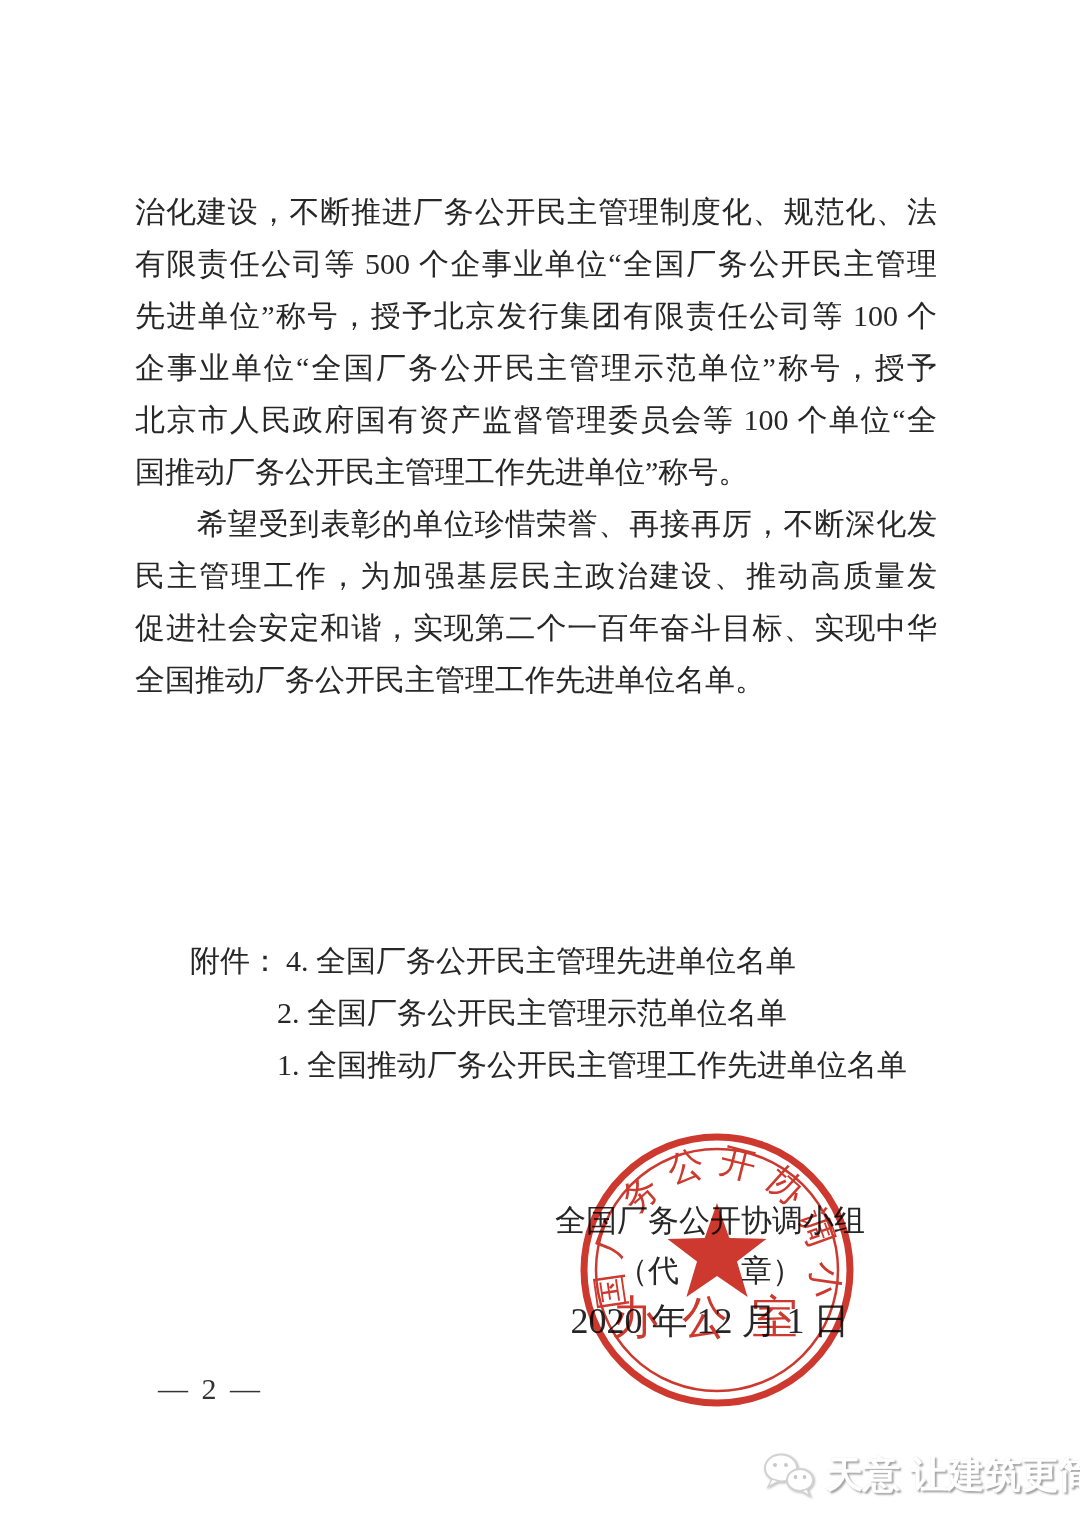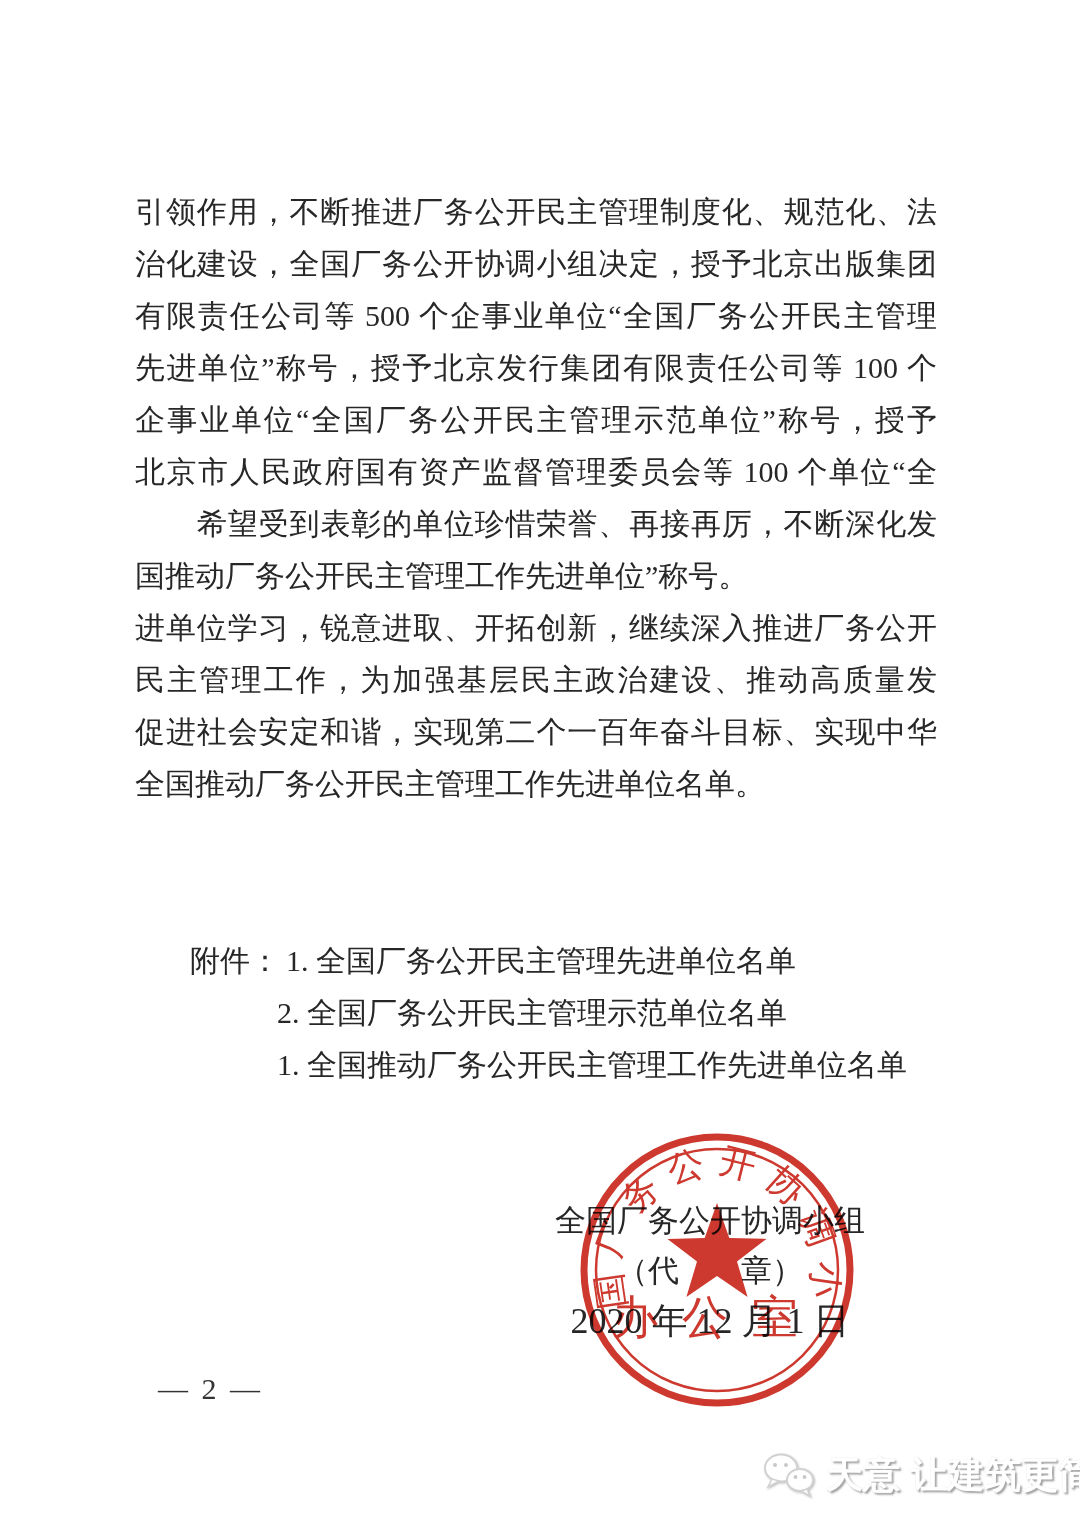--- a/index.html
+++ b/index.html
@@ -36,37 +36,35 @@
     font-size:37px; font-weight:bold; color:#ffffff; white-space:nowrap;
     text-shadow:0 0 1px #e0e0e0, 2px 2px 2px #a0a0a0;
   }
 </style>
 </head>
 <body>
 
 <div class="page">
 
   <div class="body-text">
-    <div class="line just">引领作用，不断推进厂务公开民主管理制度化、规范化、法</div>
-    <div class="line just">治化建设，全国厂务公开协调小组决定，授予北京出版集团</div>
+    <div class="line just">治化建设，不断推进厂务公开民主管理制度化、规范化、法</div>
     <div class="line just">有限责任公司等 500 个企事业单位“全国厂务公开民主管理</div>
     <div class="line just">先进单位”称号，授予北京发行集团有限责任公司等 100 个</div>
     <div class="line just">企事业单位“全国厂务公开民主管理示范单位”称号，授予</div>
     <div class="line just">北京市人民政府国有资产监督管理委员会等 100 个单位“全</div>
+    <div class="line">国推动厂务公开民主管理工作先进单位”称号。</div>
     <div class="line just indent">希望受到表彰的单位珍惜荣誉、再接再厉，不断深化发</div>
-    <div class="line">国推动厂务公开民主管理工作先进单位”称号。</div>
-    <div class="line just">进单位学习，锐意进取、开拓创新，继续深入推进厂务公开</div>
     <div class="line just">民主管理工作，为加强基层民主政治建设、推动高质量发展、</div>
     <div class="line just">促进社会安定和谐，实现第二个一百年奋斗目标、实现中华</div>
     <div class="line">全国推动厂务公开民主管理工作先进单位名单。</div>
   </div>
 
   <div class="attachments">
     <div class="att-line first">
-      <span class="att-label">附件：</span><span>1. 全国厂务公开民主管理先进单位名单</span>
+      <span class="att-label">附件：</span><span>4. 全国厂务公开民主管理先进单位名单</span>
     </div>
     <div class="att-line">2. 全国厂务公开民主管理示范单位名单</div>
     <div class="att-line">1. 全国推动厂务公开民主管理工作先进单位名单</div>
   </div>
 
   <div class="signature">
     <div class="sig-line">全国厂务公开协调小组</div>
     <div class="sig-line">（代　　章）</div>
     <div class="sig-line sig-date">2020 年 12 月 1 日</div>
   </div>

